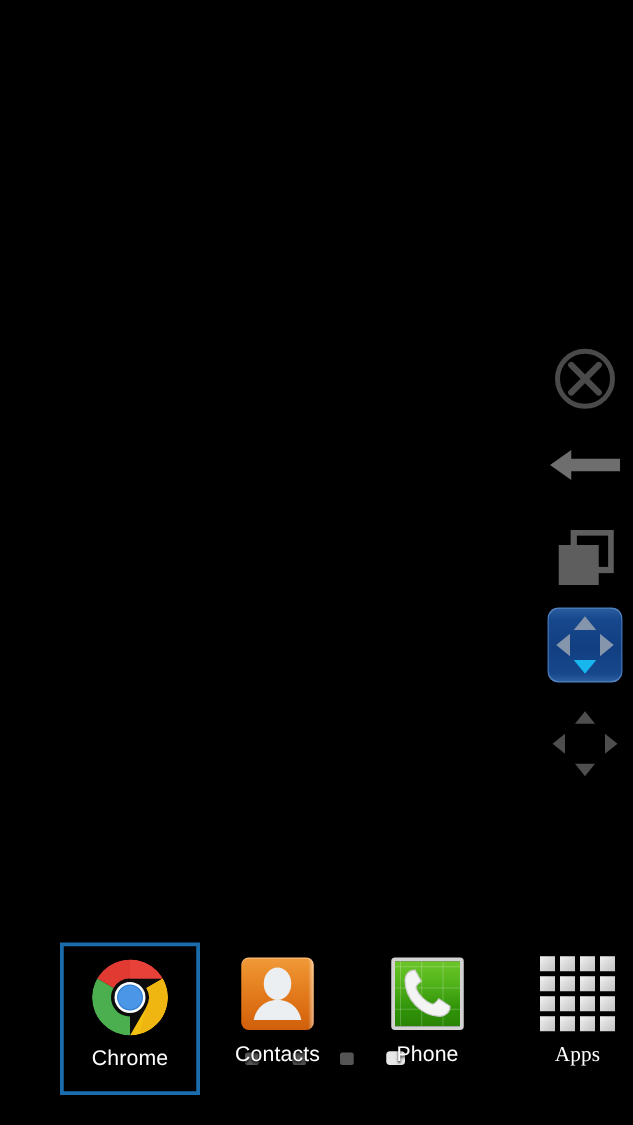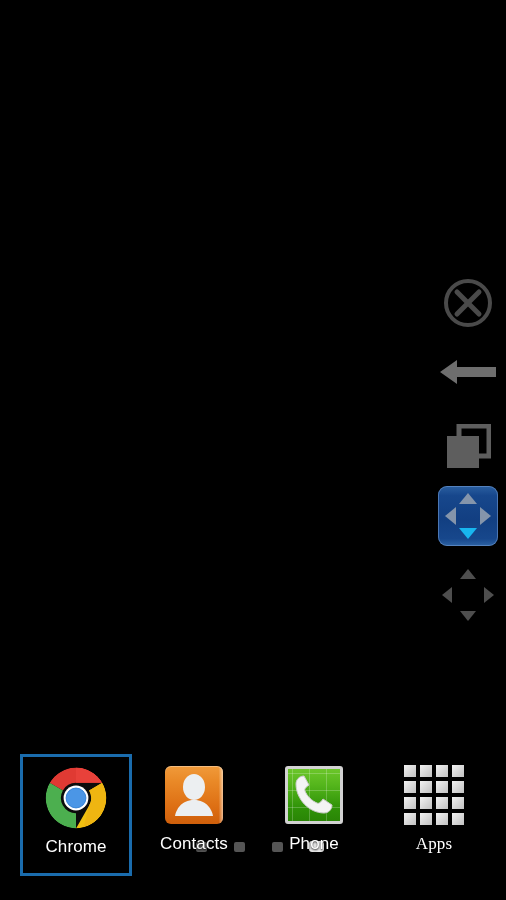--- a/index.html
+++ b/index.html
@@ -173,20 +173,21 @@
   .dock-cell {
     position: absolute;
     top: 4px;
     width: 112px;
     height: 122px;
     display: flex;
     flex-direction: column;
     align-items: center;
     justify-content: flex-start;
     box-sizing: border-box;
+    margin-left: 28px;
   }
   .dock-cell.selected {
     border: 3px solid #1a6cad;
     background: #000;
   }
   .dock-icon {
     width: 62px;
     height: 62px;
     margin-top: 10px;
     position: relative;

